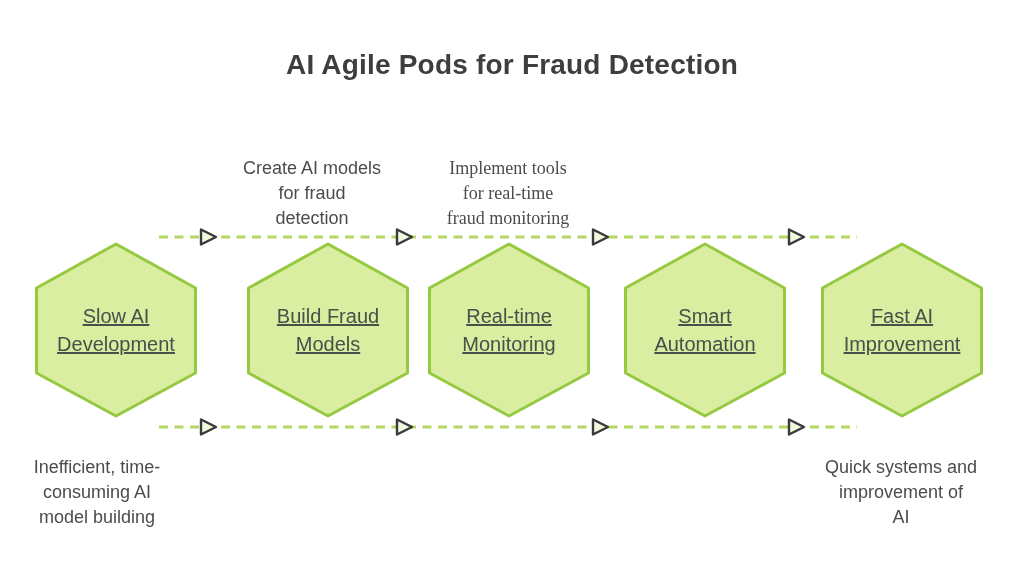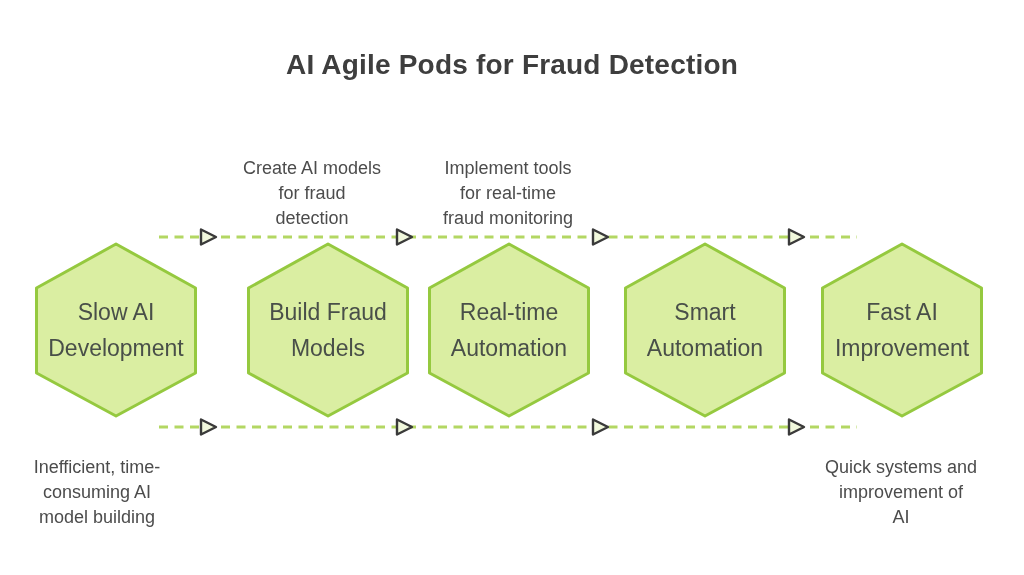--- a/index.html
+++ b/index.html
@@ -76,32 +76,33 @@
   .hex-label {
     position: absolute;
     left: 0;
     top: 0;
     width: 164px;
     height: 176px;
     display: flex;
     align-items: center;
     justify-content: center;
     text-align: center;
-    font-size: 23px;
-    line-height: 36px;
+    font-size: 20px;
+    line-height: 28px;
     color: var(--node-text, #494f49);
     white-space: pre-line;
+    text-decoration: underline;
   }
   .hex1 { left: 34px; }
   .hex2 { left: 246px; }
   .hex3 { left: 427px; }
   .hex4 { left: 623px; }
   .hex5 { left: 820px; }
   .d1 { left: 202px; }
-  .d2 { left: 398px; }
+  .d2 { left: 398px; font-family: Liberation Serif, serif; }
   .d3 { left: 593px; }
   .d4 { left: -13px; }
   .d5 { left: 791px; }
 </style>
 </head>
 <body>
 
 <div class="canvas">
 
   <h1 class="title">AI Agile Pods for Fraud Detection</h1>
@@ -135,21 +136,21 @@
     </svg>
     <div class="hex-label">Build Fraud
 Models</div>
   </div>
 
   <div class="hex hex3">
     <svg width="164" height="176" viewBox="0 0 164 176">
       <polygon points="82,2 161.5,46 161.5,131 82,174 2.5,131 2.5,46"></polygon>
     </svg>
     <div class="hex-label">Real-time
-Automation</div>
+Monitoring</div>
   </div>
 
   <div class="hex hex5">
     <svg width="164" height="176" viewBox="0 0 164 176">
       <polygon points="82,2 161.5,46 161.5,131 82,174 2.5,131 2.5,46"></polygon>
     </svg>
     <div class="hex-label">Fast AI
 Improvement</div>
   </div>
 

